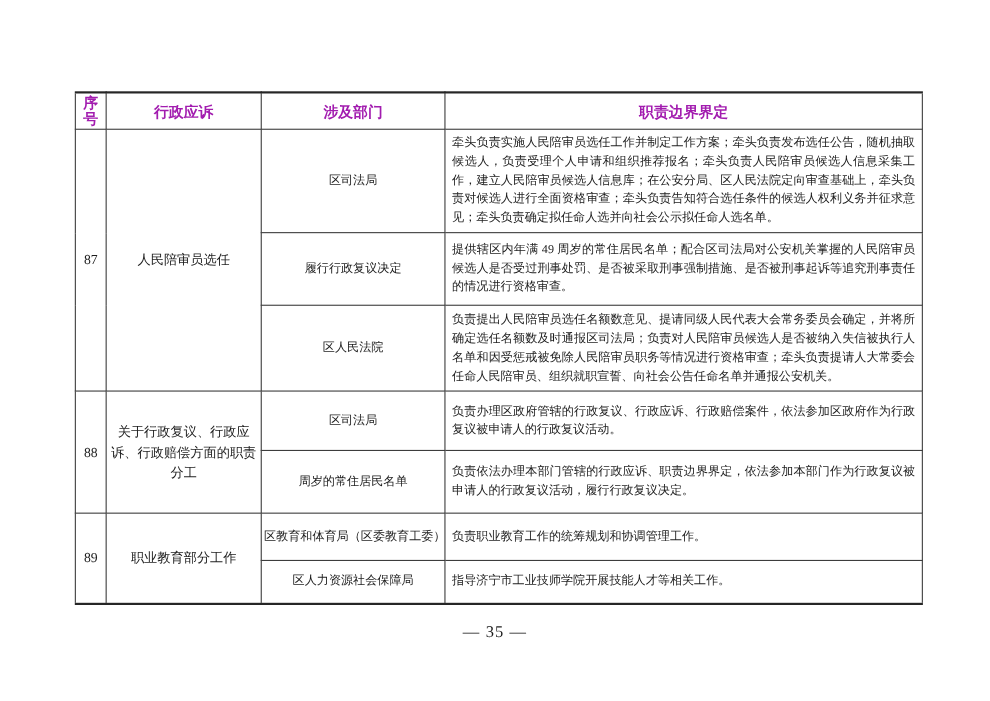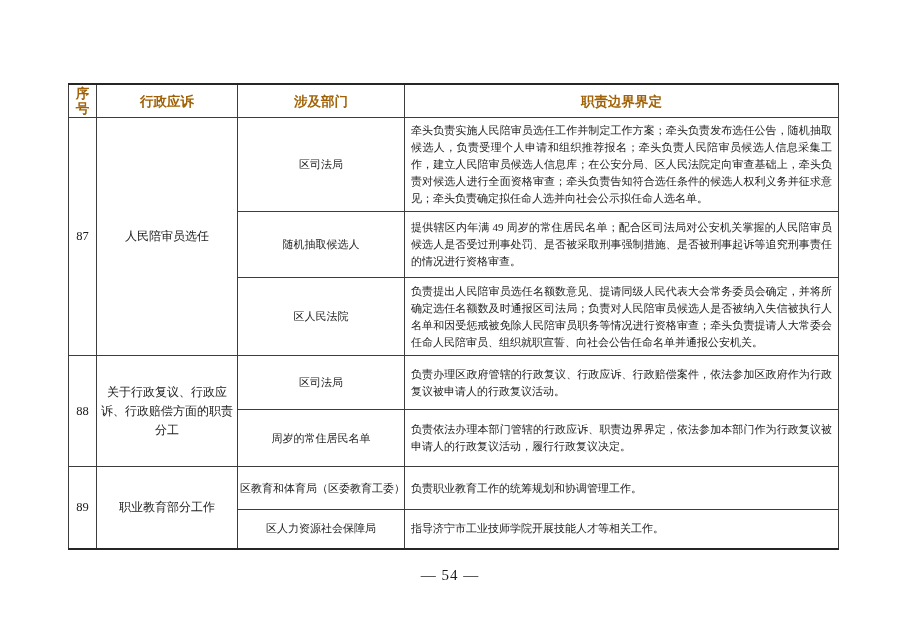--- a/index.html
+++ b/index.html
@@ -30,21 +30,21 @@
     overflow: hidden;
   }
   .duty-table th {
     font-family: "Liberation Sans", sans-serif;
     font-weight: bold;
     font-size: 13.5px;
     line-height: 15px;
     text-align: center;
     vertical-align: middle;
     padding: 1px;
-    color: #a16207;
+    color: #a21caf;
   }
   td.cell-index {
     text-align: center;
     vertical-align: middle;
     font-size: 12.5px;
     padding: 0;
   }
   td.cell-item {
     text-align: center;
     vertical-align: middle;
@@ -99,21 +99,21 @@
       <th>职责边界界定</th>
     </tr>
 
     <tr style="height:94px">
       <td class="cell-index" rowspan="3">87</td>
       <td class="cell-item" rowspan="3">人民陪审员选任</td>
       <td class="cell-dept">区司法局</td>
       <td class="cell-duty">牵头负责实施人民陪审员选任工作并制定工作方案；牵头负责发布选任公告，随机抽取候选人，负责受理个人申请和组织推荐报名；牵头负责人民陪审员候选人信息采集工作，建立人民陪审员候选人信息库；在公安分局、区人民法院定向审查基础上，牵头负责对候选人进行全面资格审查；牵头负责告知符合选任条件的候选人权利义务并征求意见；牵头负责确定拟任命人选并向社会公示拟任命人选名单。</td>
     </tr>
     <tr style="height:66px">
-      <td class="cell-dept">随机抽取候选人</td>
+      <td class="cell-dept">履行行政复议决定</td>
       <td class="cell-duty">提供辖区内年满 49 周岁的常住居民名单；配合区司法局对公安机关掌握的人民陪审员候选人是否受过刑事处罚、是否被采取刑事强制措施、是否被刑事起诉等追究刑事责任的情况进行资格审查。</td>
     </tr>
     <tr style="height:78px">
       <td class="cell-dept">区人民法院</td>
       <td class="cell-duty">负责提出人民陪审员选任名额数意见、提请同级人民代表大会常务委员会确定，并将所确定选任名额数及时通报区司法局；负责对人民陪审员候选人是否被纳入失信被执行人名单和因受惩戒被免除人民陪审员职务等情况进行资格审查；牵头负责提请人大常委会任命人民陪审员、组织就职宣誓、向社会公告任命名单并通报公安机关。</td>
     </tr>
 
     <tr style="height:54px">
       <td class="cell-index" rowspan="2">88</td>
       <td class="cell-item" rowspan="2">关于行政复议、行政应诉、行政赔偿方面的职责分工</td>
@@ -131,15 +131,15 @@
       <td class="cell-dept">区教育和体育局（区委教育工委）</td>
       <td class="cell-duty">负责职业教育工作的统筹规划和协调管理工作。</td>
     </tr>
     <tr style="height:39px">
       <td class="cell-dept">区人力资源社会保障局</td>
       <td class="cell-duty">指导济宁市工业技师学院开展技能人才等相关工作。</td>
     </tr>
   </tbody>
     </table>
 
-  <div class="page-number">— 54 —</div>
+  <div class="page-number">— 35 —</div>
 
 </div>
 
 </body></html>

